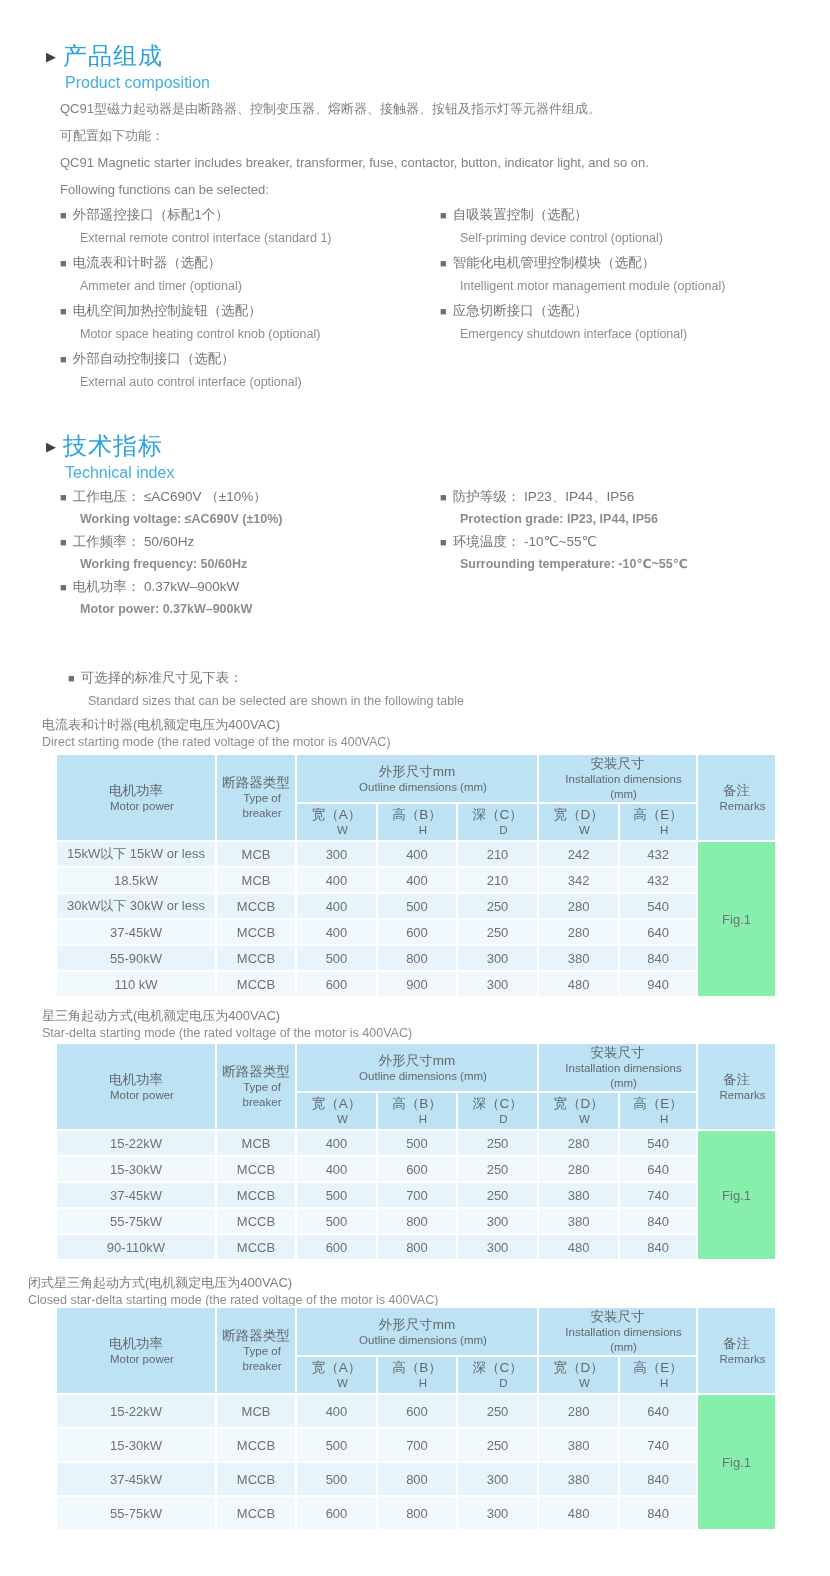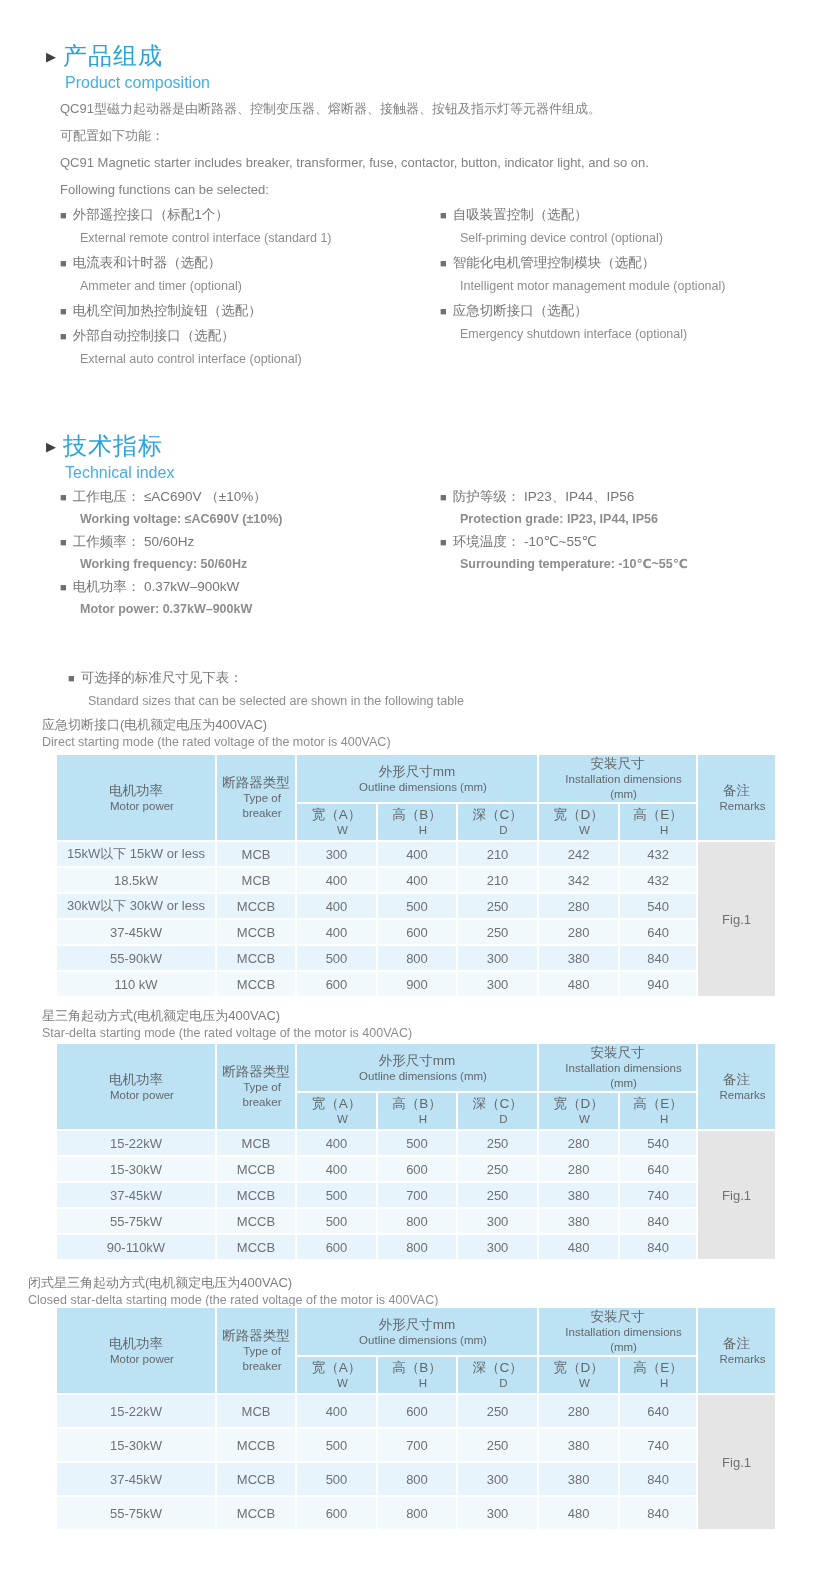--- a/index.html
+++ b/index.html
@@ -34,21 +34,21 @@
   
   table.dim{position:absolute;left:55px;border-collapse:collapse;table-layout:fixed;width:720px;}
   table.dim th,table.dim td{border:2px solid #ffffff;text-align:center;vertical-align:middle;padding:0;}
   table.dim thead th{background:#bce2f4;color:#64686b;font-weight:normal;}
   table.dim thead .zh{font-size:13.5px;line-height:17px;}
   table.dim thead .en{font-size:11.5px;line-height:15px;padding-left:12px;}
   table.dim thead tr.grp th{height:34px;}
   table.dim thead tr.sub th{height:36px;}
   table.dim tbody td{color:#6f7174;font-size:13px;background:#e7f4fb;}
   table.dim tbody tr:nth-child(even) td{background:#f1f9fd;}
-  table.dim tbody td.remark{background:#e5e5e5;font-size:13px;}
+  table.dim tbody td.remark{background:#86efac;font-size:13px;}
   table.t-small tbody td{height:24px;}
   table.t-big tbody td{height:32px;}
 </style>
 </head>
 <body>
 
 <div class="page">
 
   <div class="sec-head" style="top:40px;">
     <span class="tri">▶</span>
@@ -68,20 +68,21 @@
         <div class="item feat">
           <div class="zh"><span class="bullet">■</span><span>外部遥控接口（标配1个）</span></div>
           <div class="en">External remote control interface (standard 1)</div>
         </div>
         <div class="item feat">
           <div class="zh"><span class="bullet">■</span><span>电流表和计时器（选配）</span></div>
           <div class="en">Ammeter and timer (optional)</div>
         </div>
         <div class="item feat">
           <div class="zh"><span class="bullet">■</span><span>电机空间加热控制旋钮（选配）</span></div>
+          <div class="en">Motor space heating control knob (optional)</div>
         </div>
         <div class="item feat">
           <div class="zh"><span class="bullet">■</span><span>外部自动控制接口（选配）</span></div>
           <div class="en">External auto control interface (optional)</div>
         </div>
       </div>
     <div>
         <div class="item feat">
           <div class="zh"><span class="bullet">■</span><span>自吸装置控制（选配）</span></div>
           <div class="en">Self-priming device control (optional)</div>
@@ -129,21 +130,21 @@
         </div>
       </div>
   </div>
 
   <div class="note" style="top:666px;">
     <div class="zh"><span class="bullet">■</span><span>可选择的标准尺寸见下表：</span></div>
     <div class="en">Standard sizes that can be selected are shown in the following table</div>
   </div>
 
   <div class="tcap" style="left:42px;top:716px;">
-    <div class="zh">应急切断接口(电机额定电压为400VAC)</div>
+    <div class="zh">电流表和计时器(电机额定电压为400VAC)</div>
     <div class="en">Direct starting mode (the rated voltage of the motor is 400VAC)</div>
   </div>
   <table class="dim t-small" style="top:753px;">
       <colgroup>
         <col style="width: 160px;">
         <col style="width: 80px;">
         <col style="width: 81px;">
         <col style="width: 80px;">
         <col style="width: 81px;">
         <col style="width: 81px;">

